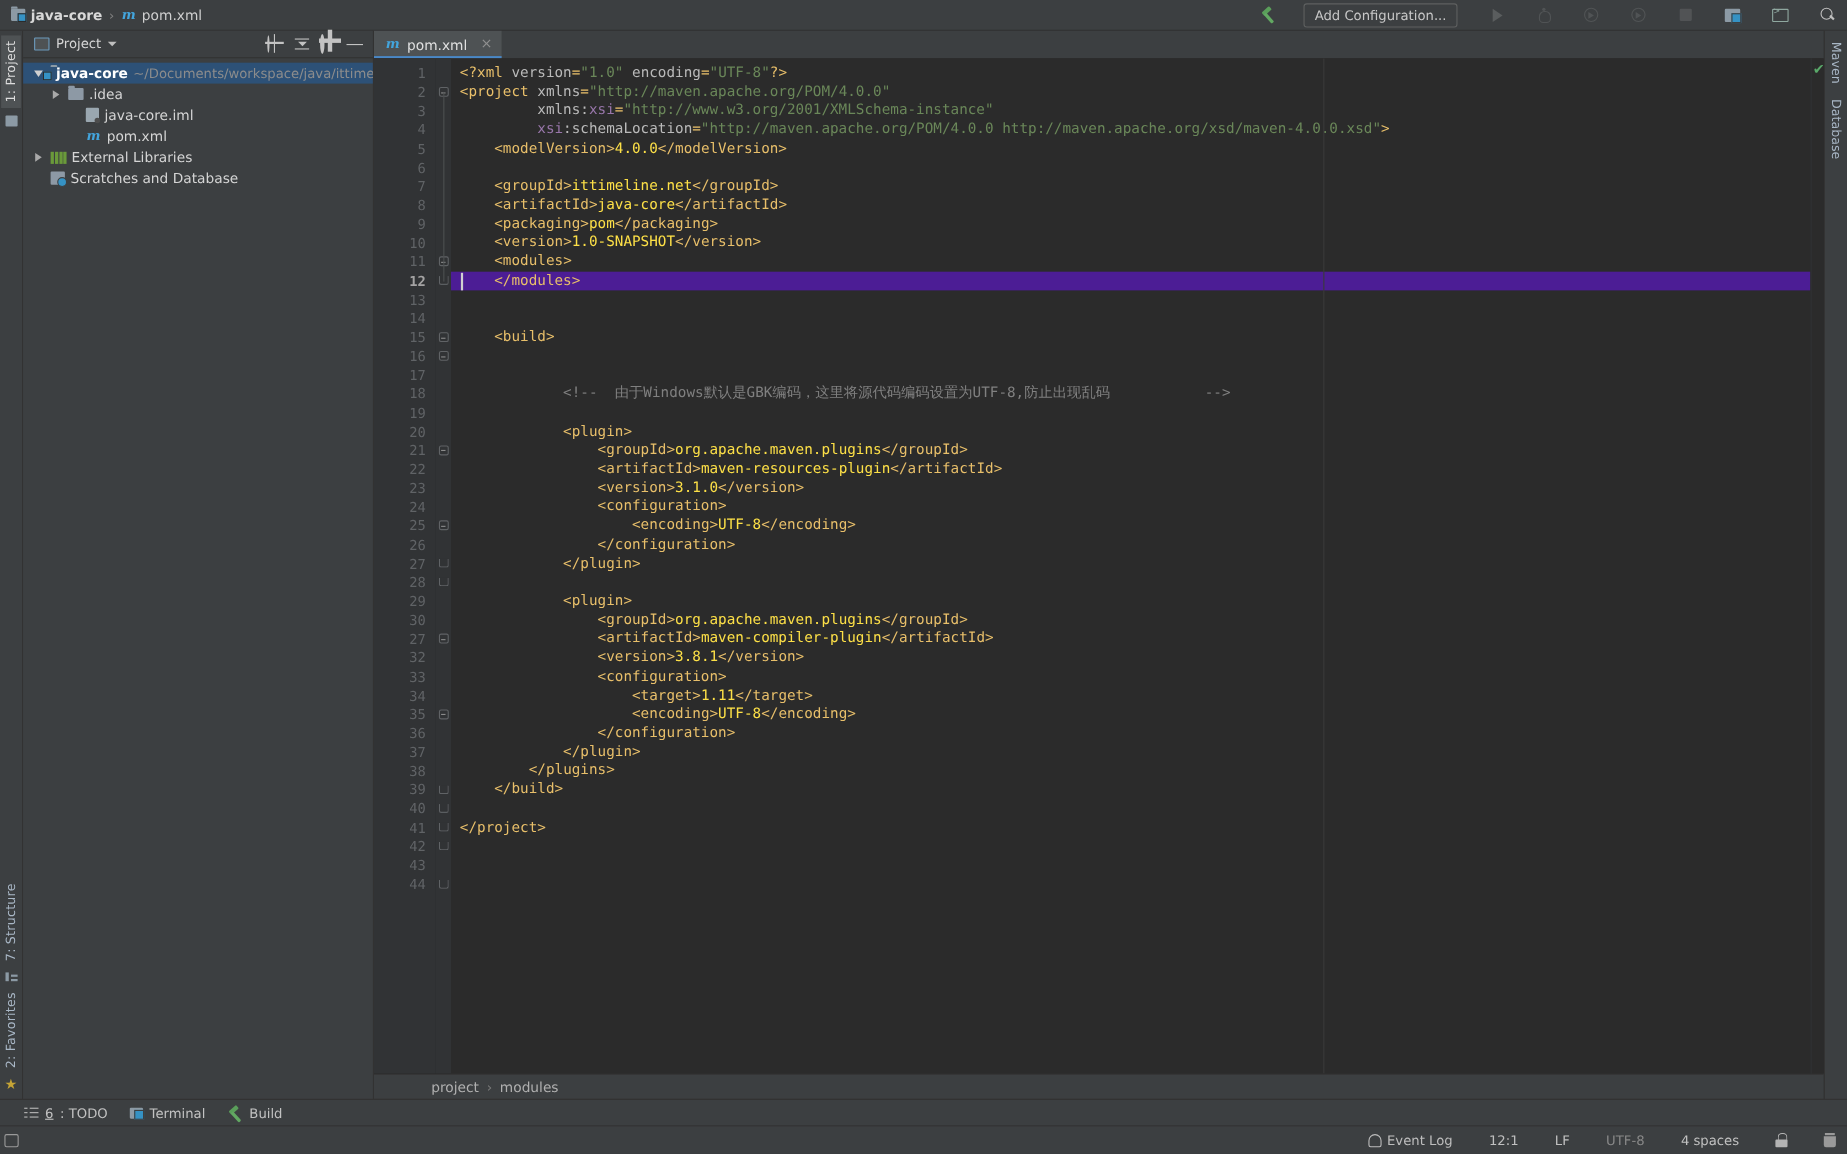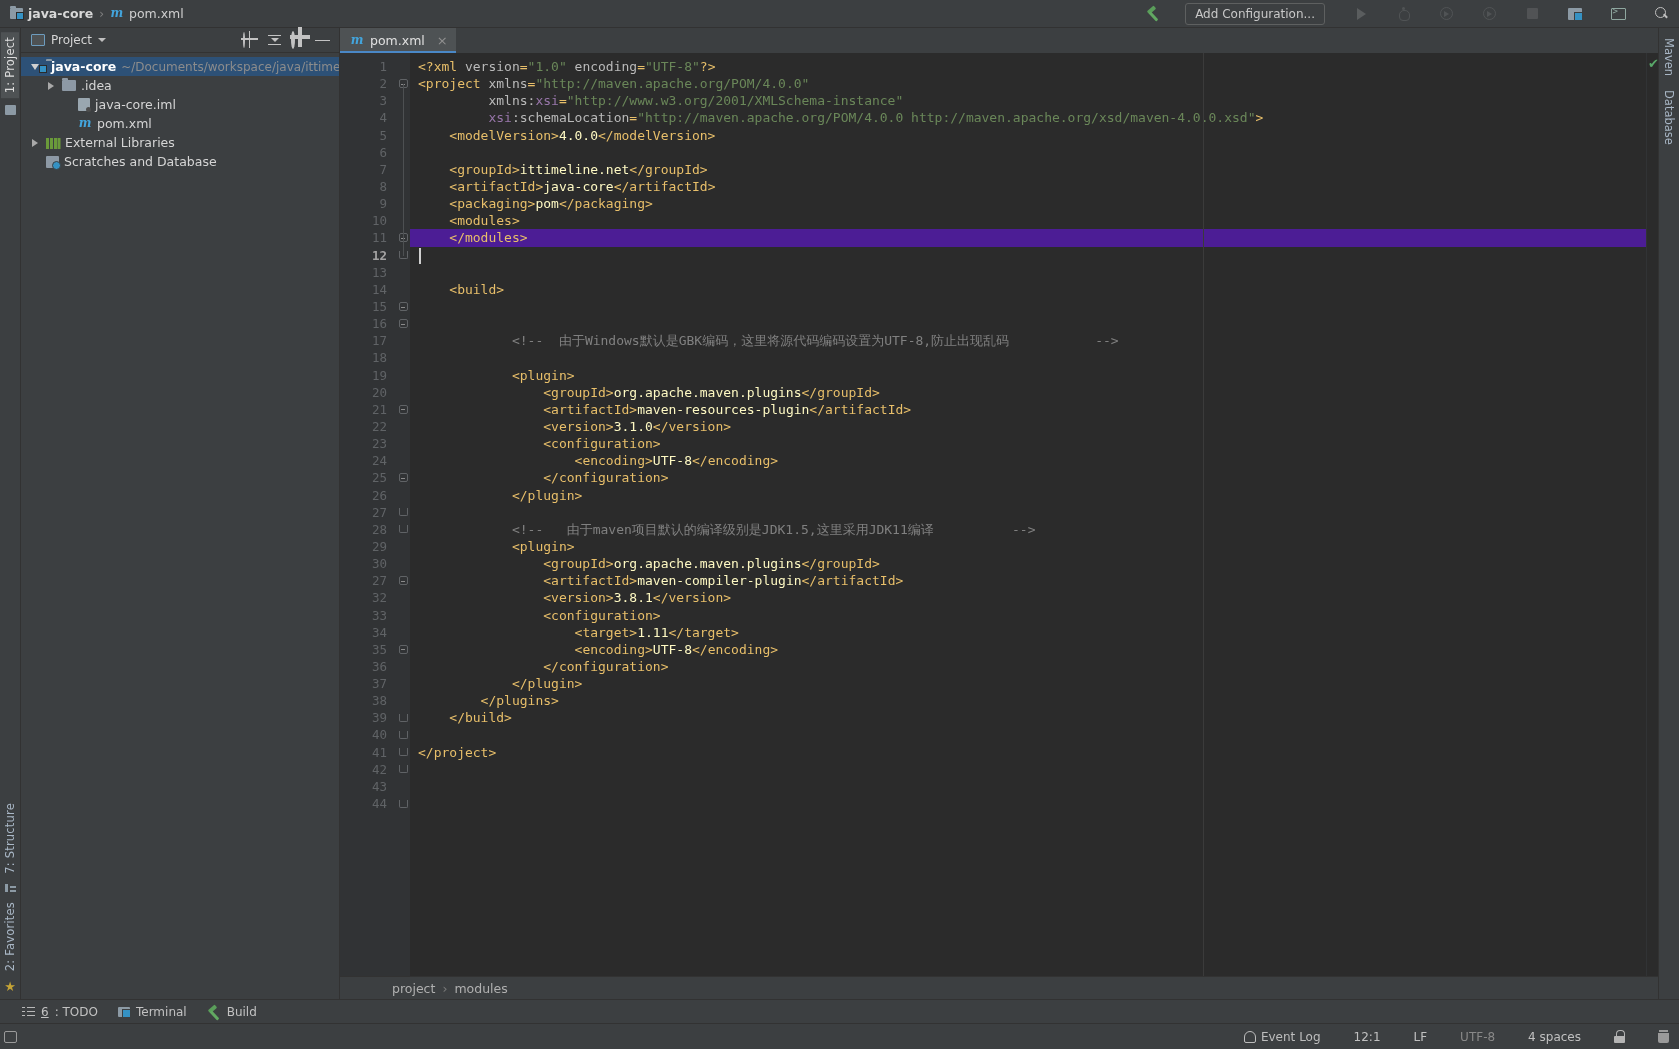--- a/index.html
+++ b/index.html
@@ -196,21 +196,21 @@
     height: 17.15px; line-height: 17.15px;
     font-family: "DejaVu Sans Mono", "Liberation Mono", monospace;
     font-size: 13px; white-space: pre; color: #a9b7c6;
     padding-left: 8px;
   }
   .hl-row { background: #4c1d95; }
   .tag { color: #e8bf6a; }
   .attr { color: #bababa; }
   .ns { color: #9876aa; }
   .str { color: #6a8759; }
-  .txt { color: #fef9c3; }
+  .txt { color: #fde047; }
   .cmt { color: #808080; }
   .punct { color: #e8bf6a; }
 
   .caret-bar {
     position: absolute; width: 2px; height: 16px; background: #d0d0d0;
   }
 
   
   .guide { position:absolute; top:0; bottom:0; width:1px; background:#3b3b3b; }
 
@@ -520,39 +520,39 @@
             <div class="guide" style="left:793px;"></div>
           <div class="cline"><span class="punct">&lt;?xml </span><span class="attr">version</span><span class="punct">=</span><span class="str">"1.0"</span><span class="attr"> encoding</span><span class="punct">=</span><span class="str">"UTF-8"</span><span class="punct">?&gt;</span></div>
               <div class="cline"><span class="punct">&lt;</span><span class="tag">project</span><span class="attr"> xmlns</span><span class="punct">=</span><span class="str">"http://maven.apache.org/POM/4.0.0"</span></div>
               <div class="cline"><span class="attr">         xmlns:</span><span class="ns">xsi</span><span class="punct">=</span><span class="str">"http://www.w3.org/2001/XMLSchema-instance"</span></div>
               <div class="cline"><span class="ns">         xsi</span><span class="attr">:schemaLocation</span><span class="punct">=</span><span class="str">"http://maven.apache.org/POM/4.0.0 http://maven.apache.org/xsd/maven-4.0.0.xsd"</span><span class="punct">&gt;</span></div>
               <div class="cline"><span class="punct">    &lt;</span><span class="tag">modelVersion</span><span class="punct">&gt;</span><span class="txt">4.0.0</span><span class="punct">&lt;/</span><span class="tag">modelVersion</span><span class="punct">&gt;</span></div>
               <div class="cline">&nbsp;</div>
               <div class="cline"><span class="punct">    &lt;</span><span class="tag">groupId</span><span class="punct">&gt;</span><span class="txt">ittimeline.net</span><span class="punct">&lt;/</span><span class="tag">groupId</span><span class="punct">&gt;</span></div>
               <div class="cline"><span class="punct">    &lt;</span><span class="tag">artifactId</span><span class="punct">&gt;</span><span class="txt">java-core</span><span class="punct">&lt;/</span><span class="tag">artifactId</span><span class="punct">&gt;</span></div>
               <div class="cline"><span class="punct">    &lt;</span><span class="tag">packaging</span><span class="punct">&gt;</span><span class="txt">pom</span><span class="punct">&lt;/</span><span class="tag">packaging</span><span class="punct">&gt;</span></div>
+              <div class="cline"><span class="punct">    &lt;</span><span class="tag">version</span><span class="punct">&gt;</span><span class="txt">1.0-SNAPSHOT</span><span class="punct">&lt;/</span><span class="tag">version</span><span class="punct">&gt;</span></div>
               <div class="cline"><span class="punct">    &lt;</span><span class="tag">modules</span><span class="punct">&gt;</span></div>
               <div class="cline hl-row"><span class="punct">    &lt;/</span><span class="tag">modules</span><span class="punct">&gt;</span></div>
               <div class="cline">&nbsp;</div>
               <div class="cline">&nbsp;</div>
               <div class="cline"><span class="punct">    &lt;</span><span class="tag">build</span><span class="punct">&gt;</span></div>
               <div class="cline">&nbsp;</div>
               <div class="cline">&nbsp;</div>
               <div class="cline"><span class="cmt">            &lt;!--  由于Windows默认是GBK编码，这里将源代码编码设置为UTF-8,防止出现乱码           --&gt;</span></div>
               <div class="cline">&nbsp;</div>
               <div class="cline"><span class="punct">            &lt;</span><span class="tag">plugin</span><span class="punct">&gt;</span></div>
               <div class="cline"><span class="punct">                &lt;</span><span class="tag">groupId</span><span class="punct">&gt;</span><span class="txt">org.apache.maven.plugins</span><span class="punct">&lt;/</span><span class="tag">groupId</span><span class="punct">&gt;</span></div>
               <div class="cline"><span class="punct">                &lt;</span><span class="tag">artifactId</span><span class="punct">&gt;</span><span class="txt">maven-resources-plugin</span><span class="punct">&lt;/</span><span class="tag">artifactId</span><span class="punct">&gt;</span></div>
               <div class="cline"><span class="punct">                &lt;</span><span class="tag">version</span><span class="punct">&gt;</span><span class="txt">3.1.0</span><span class="punct">&lt;/</span><span class="tag">version</span><span class="punct">&gt;</span></div>
               <div class="cline"><span class="punct">                &lt;</span><span class="tag">configuration</span><span class="punct">&gt;</span></div>
               <div class="cline"><span class="punct">                    &lt;</span><span class="tag">encoding</span><span class="punct">&gt;</span><span class="txt">UTF-8</span><span class="punct">&lt;/</span><span class="tag">encoding</span><span class="punct">&gt;</span></div>
               <div class="cline"><span class="punct">                &lt;/</span><span class="tag">configuration</span><span class="punct">&gt;</span></div>
               <div class="cline"><span class="punct">            &lt;/</span><span class="tag">plugin</span><span class="punct">&gt;</span></div>
               <div class="cline">&nbsp;</div>
-              <div class="cline"><span class="cmt">            &lt;!--   由于maven项目默认的编译级别是JDK1.5,这里采用JDK11编译          --&gt;</span></div>
               <div class="cline"><span class="punct">            &lt;</span><span class="tag">plugin</span><span class="punct">&gt;</span></div>
               <div class="cline"><span class="punct">                &lt;</span><span class="tag">groupId</span><span class="punct">&gt;</span><span class="txt">org.apache.maven.plugins</span><span class="punct">&lt;/</span><span class="tag">groupId</span><span class="punct">&gt;</span></div>
               <div class="cline"><span class="punct">                &lt;</span><span class="tag">artifactId</span><span class="punct">&gt;</span><span class="txt">maven-compiler-plugin</span><span class="punct">&lt;/</span><span class="tag">artifactId</span><span class="punct">&gt;</span></div>
               <div class="cline"><span class="punct">                &lt;</span><span class="tag">version</span><span class="punct">&gt;</span><span class="txt">3.8.1</span><span class="punct">&lt;/</span><span class="tag">version</span><span class="punct">&gt;</span></div>
               <div class="cline"><span class="punct">                &lt;</span><span class="tag">configuration</span><span class="punct">&gt;</span></div>
               <div class="cline"><span class="punct">                    &lt;</span><span class="tag">target</span><span class="punct">&gt;</span><span class="txt">1.11</span><span class="punct">&lt;/</span><span class="tag">target</span><span class="punct">&gt;</span></div>
               <div class="cline"><span class="punct">                    &lt;</span><span class="tag">encoding</span><span class="punct">&gt;</span><span class="txt">UTF-8</span><span class="punct">&lt;/</span><span class="tag">encoding</span><span class="punct">&gt;</span></div>
               <div class="cline"><span class="punct">                &lt;/</span><span class="tag">configuration</span><span class="punct">&gt;</span></div>
               <div class="cline"><span class="punct">            &lt;/</span><span class="tag">plugin</span><span class="punct">&gt;</span></div>
               <div class="cline"><span class="punct">        &lt;/</span><span class="tag">plugins</span><span class="punct">&gt;</span></div>

